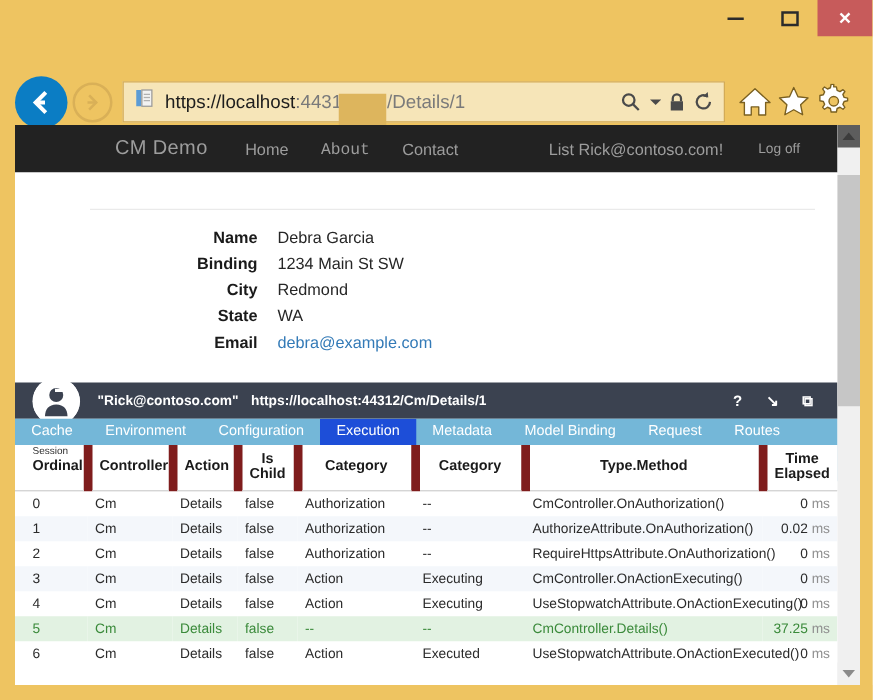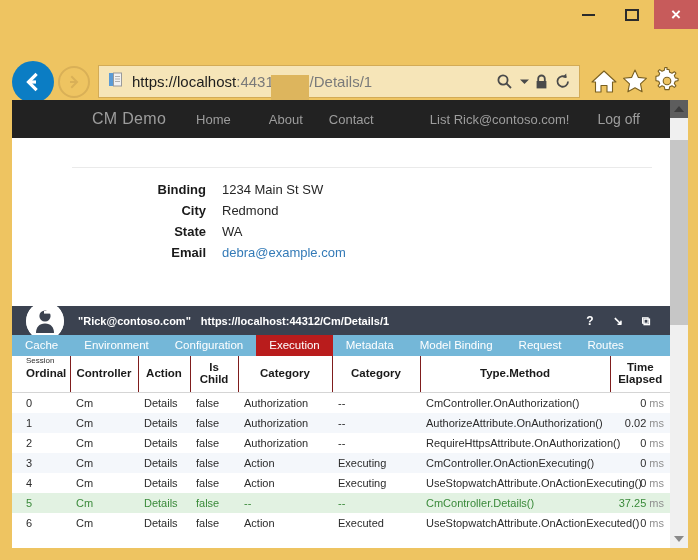--- a/index.html
+++ b/index.html
@@ -108,25 +108,25 @@
   #site-navbar {
     position:absolute; left:0; top:0; width:658px; height:38px;
     background:#222222;
     display:flex; align-items:center;
   }
   #brand {
     margin-left:80px; color:#9d9d9d; font-size:16px; letter-spacing:.3px;
   }
   .nav-link { color:#9d9d9d; font-size:13px; }
   #nav-home    { margin-left:30px; }
-  #nav-about   { margin-left:38px; }
+  #nav-about   { margin-left:26px;font-family:Liberation Mono, monospace; }
   #nav-contact { margin-left:26px; }
   #nav-right { margin-left:auto; display:flex; align-items:center; }
   #greeting { color:#9d9d9d; font-size:13px; }
-  #logoff   { color:#9d9d9d; font-size:14px; margin-left:28px; margin-right:30px; }
+  #logoff   { color:#9d9d9d; font-size:11px; margin-left:28px; margin-right:30px; }
 
   
   #details-content {
     position:absolute; left:0; top:38px; width:658px; height:165px;
     background:#fff;
   }
   #hr-top {
     position:absolute; left:60px; top:29px; width:580px; height:1px;
     background:#eaeaea;
   }
@@ -184,36 +184,36 @@
     background:#74b7d8; overflow:hidden;
   }
   #glimpse-tabs-inner {
     display:flex; flex-wrap:wrap; align-items:flex-start;
     width:672px;
   }
   .g-tab {
     height:21px; line-height:21px; padding:0 13px;
     color:#ffffff; font-size:11.5px; white-space:nowrap;
   }
-  .g-tab.active { background:#b91c1c; }
+  .g-tab.active { background:#1d4ed8; }
   .g-tab.italic { font-style:italic; }
 
   
   #glimpse-table-wrap {
     position:absolute; left:0; top:50px; width:658px; height:192px;
     background:#fff; overflow:hidden;
   }
   table.gtable {
     width:658px; border-collapse:collapse; table-layout:fixed;
     font-size:11px;
   }
   table.gtable th {
     font-size:11.5px; font-weight:bold; color:#1a1a1a;
     padding:5px 6px 7px 6px; vertical-align:middle;
-    border-right:1px solid #7f1d1d; border-bottom:1px solid #d5d5d5;
+    border-right:7px solid #7f1d1d; border-bottom:1px solid #d5d5d5;
     background:#ffffff;
   }
   table.gtable th:last-child { border-right:none; }
   table.gtable td {
     font-size:11px; color:#2b2b2b; padding:4px 6px; vertical-align:top;
     font-family:"Liberation Sans", sans-serif;
   }
   table.gtable tr.alt td { background:#f4f7fb; }
   table.gtable tr.highlight td { background:#e2f2e2; color:#3a8a3a; }
   td.num { font-family:"Liberation Mono", monospace; font-size:10.5px; }
@@ -361,20 +361,24 @@
       <span id="nav-right">
         <span id="greeting">List Rick@contoso.com!</span>
         <span id="logoff">Log off</span>
       </span>
     </div>
 
     <div id="details-content">
       <div id="hr-top"></div>
       <div id="dl">
         <div class="dl-row">
+          <div class="dl-term">Name</div>
+          <div class="dl-desc">Debra Garcia</div>
+        </div>
+        <div class="dl-row">
           <div class="dl-term">Binding</div>
           <div class="dl-desc">1234 Main St SW</div>
         </div>
         <div class="dl-row">
           <div class="dl-term">City</div>
           <div class="dl-desc">Redmond</div>
         </div>
         <div class="dl-row">
           <div class="dl-term">State</div>
           <div class="dl-desc">WA</div>

